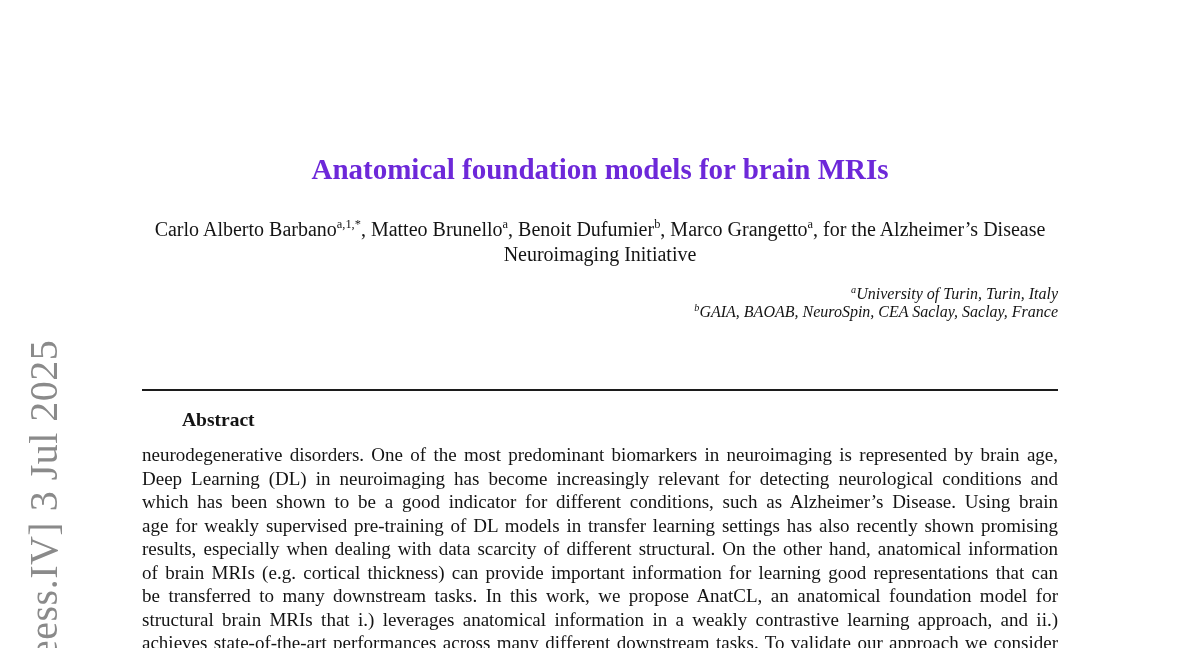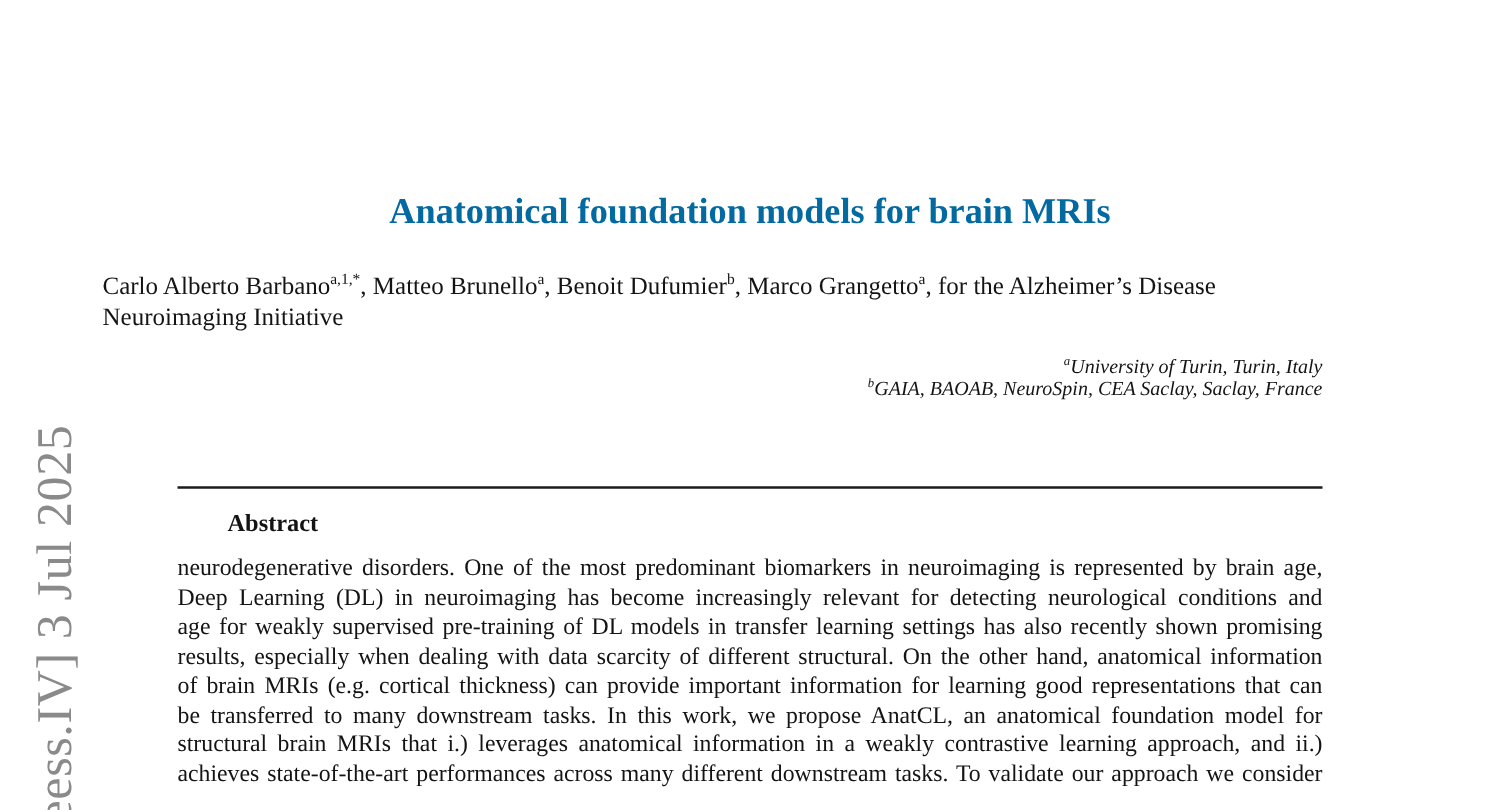--- a/index.html
+++ b/index.html
@@ -26,26 +26,27 @@
     color: #8a8a8a;
     letter-spacing: 0.5px;
   }
 
   .title {
     position: absolute;
     left: 142px; width: 916px; top: 151px;
     text-align: center;
     font-size: 29px;
     line-height: 36px;
-    color: #0369a1;
+    color: #6d28d9;
   }
 
   .authors {
     position: absolute;
     left: 82px; width: 1036px; top: 217px;
+    text-align: center;
     font-size: 20px;
     line-height: 25px;
   }
   .authors sup {
     font-size: 62%;
     vertical-align: super;
     line-height: 0;
   }
 
   .affiliations {
@@ -107,20 +108,21 @@
     <div><sup>b</sup><span>GAIA, BAOAB, NeuroSpin, CEA Saclay, Saclay, France</span></div>
   </div>
 
   <div class="rule"></div>
 
   <div class="abstract-heading">Abstract</div>
 
   <div class="abstract-body">
     <div class="abstract-line">neurodegenerative disorders. One of the most predominant biomarkers in neuroimaging is represented by brain age,</div>
     <div class="abstract-line">Deep Learning (DL) in neuroimaging has become increasingly relevant for detecting neurological conditions and</div>
+    <div class="abstract-line">which has been shown to be a good indicator for different conditions, such as Alzheimer’s Disease.  Using brain</div>
     <div class="abstract-line">age for weakly supervised pre-training of DL models in transfer learning settings has also recently shown promising</div>
     <div class="abstract-line">results, especially when dealing with data scarcity of different structural. On the other hand, anatomical information</div>
     <div class="abstract-line">of brain MRIs (e.g. cortical thickness) can provide important information for learning good representations that can</div>
     <div class="abstract-line">be transferred to many downstream tasks.  In this work, we propose AnatCL, an anatomical foundation model for</div>
     <div class="abstract-line">structural brain MRIs that i.)  leverages anatomical information in a weakly contrastive learning approach, and ii.)</div>
     <div class="abstract-line">achieves state-of-the-art performances across many different downstream tasks. To validate our approach we consider</div>
   </div>
 
 </div>
 

